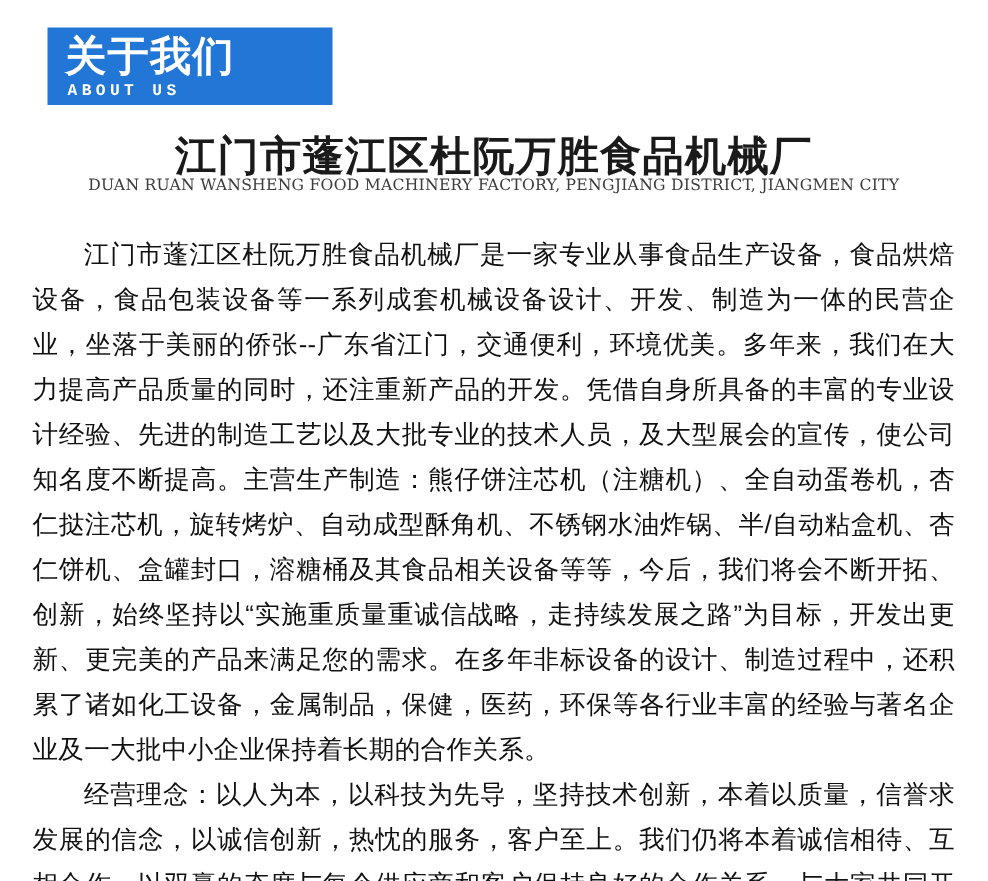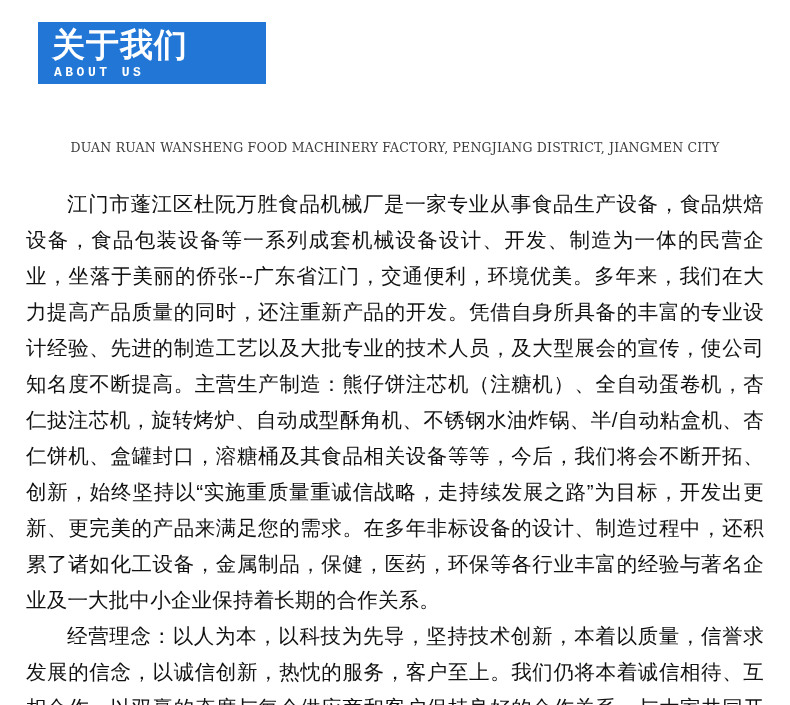--- a/index.html
+++ b/index.html
@@ -105,20 +105,21 @@
 </head>
 <body>
 
 <div class="page">
 
   <div class="badge">
     <div class="badge-cn">关于我们</div>
     <div class="badge-en">ABOUT US</div>
   </div>
 
+  <div class="title-cn">江门市蓬江区杜阮万胜食品机械厂</div>
   <div class="title-en">DUAN RUAN WANSHENG FOOD MACHINERY FACTORY, PENGJIANG DISTRICT, JIANGMEN CITY</div>
 
   <div class="body-copy">
     <p class="para">江门市蓬江区杜阮万胜食品机械厂是一家专业从事食品生产设备，食品烘焙设备，食品包装设备等一系列成套机械设备设计、开发、制造为一体的民营企业，坐落于美丽的侨张--广东省江门，交通便利，环境优美。多年来，我们在大力提高产品质量的同时，还注重新产品的开发。凭借自身所具备的丰富的专业设计经验、先进的制造工艺以及大批专业的技术人员，及大型展会的宣传，使公司知名度不断提高。主营生产制造：熊仔饼注芯机（注糖机）、全自动蛋卷机，杏仁挞注芯机，旋转烤炉、自动成型酥角机、不锈钢水油炸锅、半/自动粘盒机、杏仁饼机、盒罐封口，溶糖桶及其食品相关设备等等，今后，我们将会不断开拓、创新，始终坚持以“实施重质量重诚信战略，走持续发展之路”为目标，开发出更新、更完美的产品来满足您的需求。在多年非标设备的设计、制造过程中，还积累了诸如化工设备，金属制品，保健，医药，环保等各行业丰富的经验与著名企业及一大批中小企业保持着长期的合作关系。</p>
     <p class="para">经营理念：以人为本，以科技为先导，坚持技术创新，本着以质量，信誉求发展的信念，以诚信创新，热忱的服务，客户至上。我们仍将本着诚信相待、互相合作、以双赢的态度与每个供应商和客户保持良好的合作关系，与大家共同开创美好的明天。</p>
   </div>
 
 </div>
 
 </body></html>

